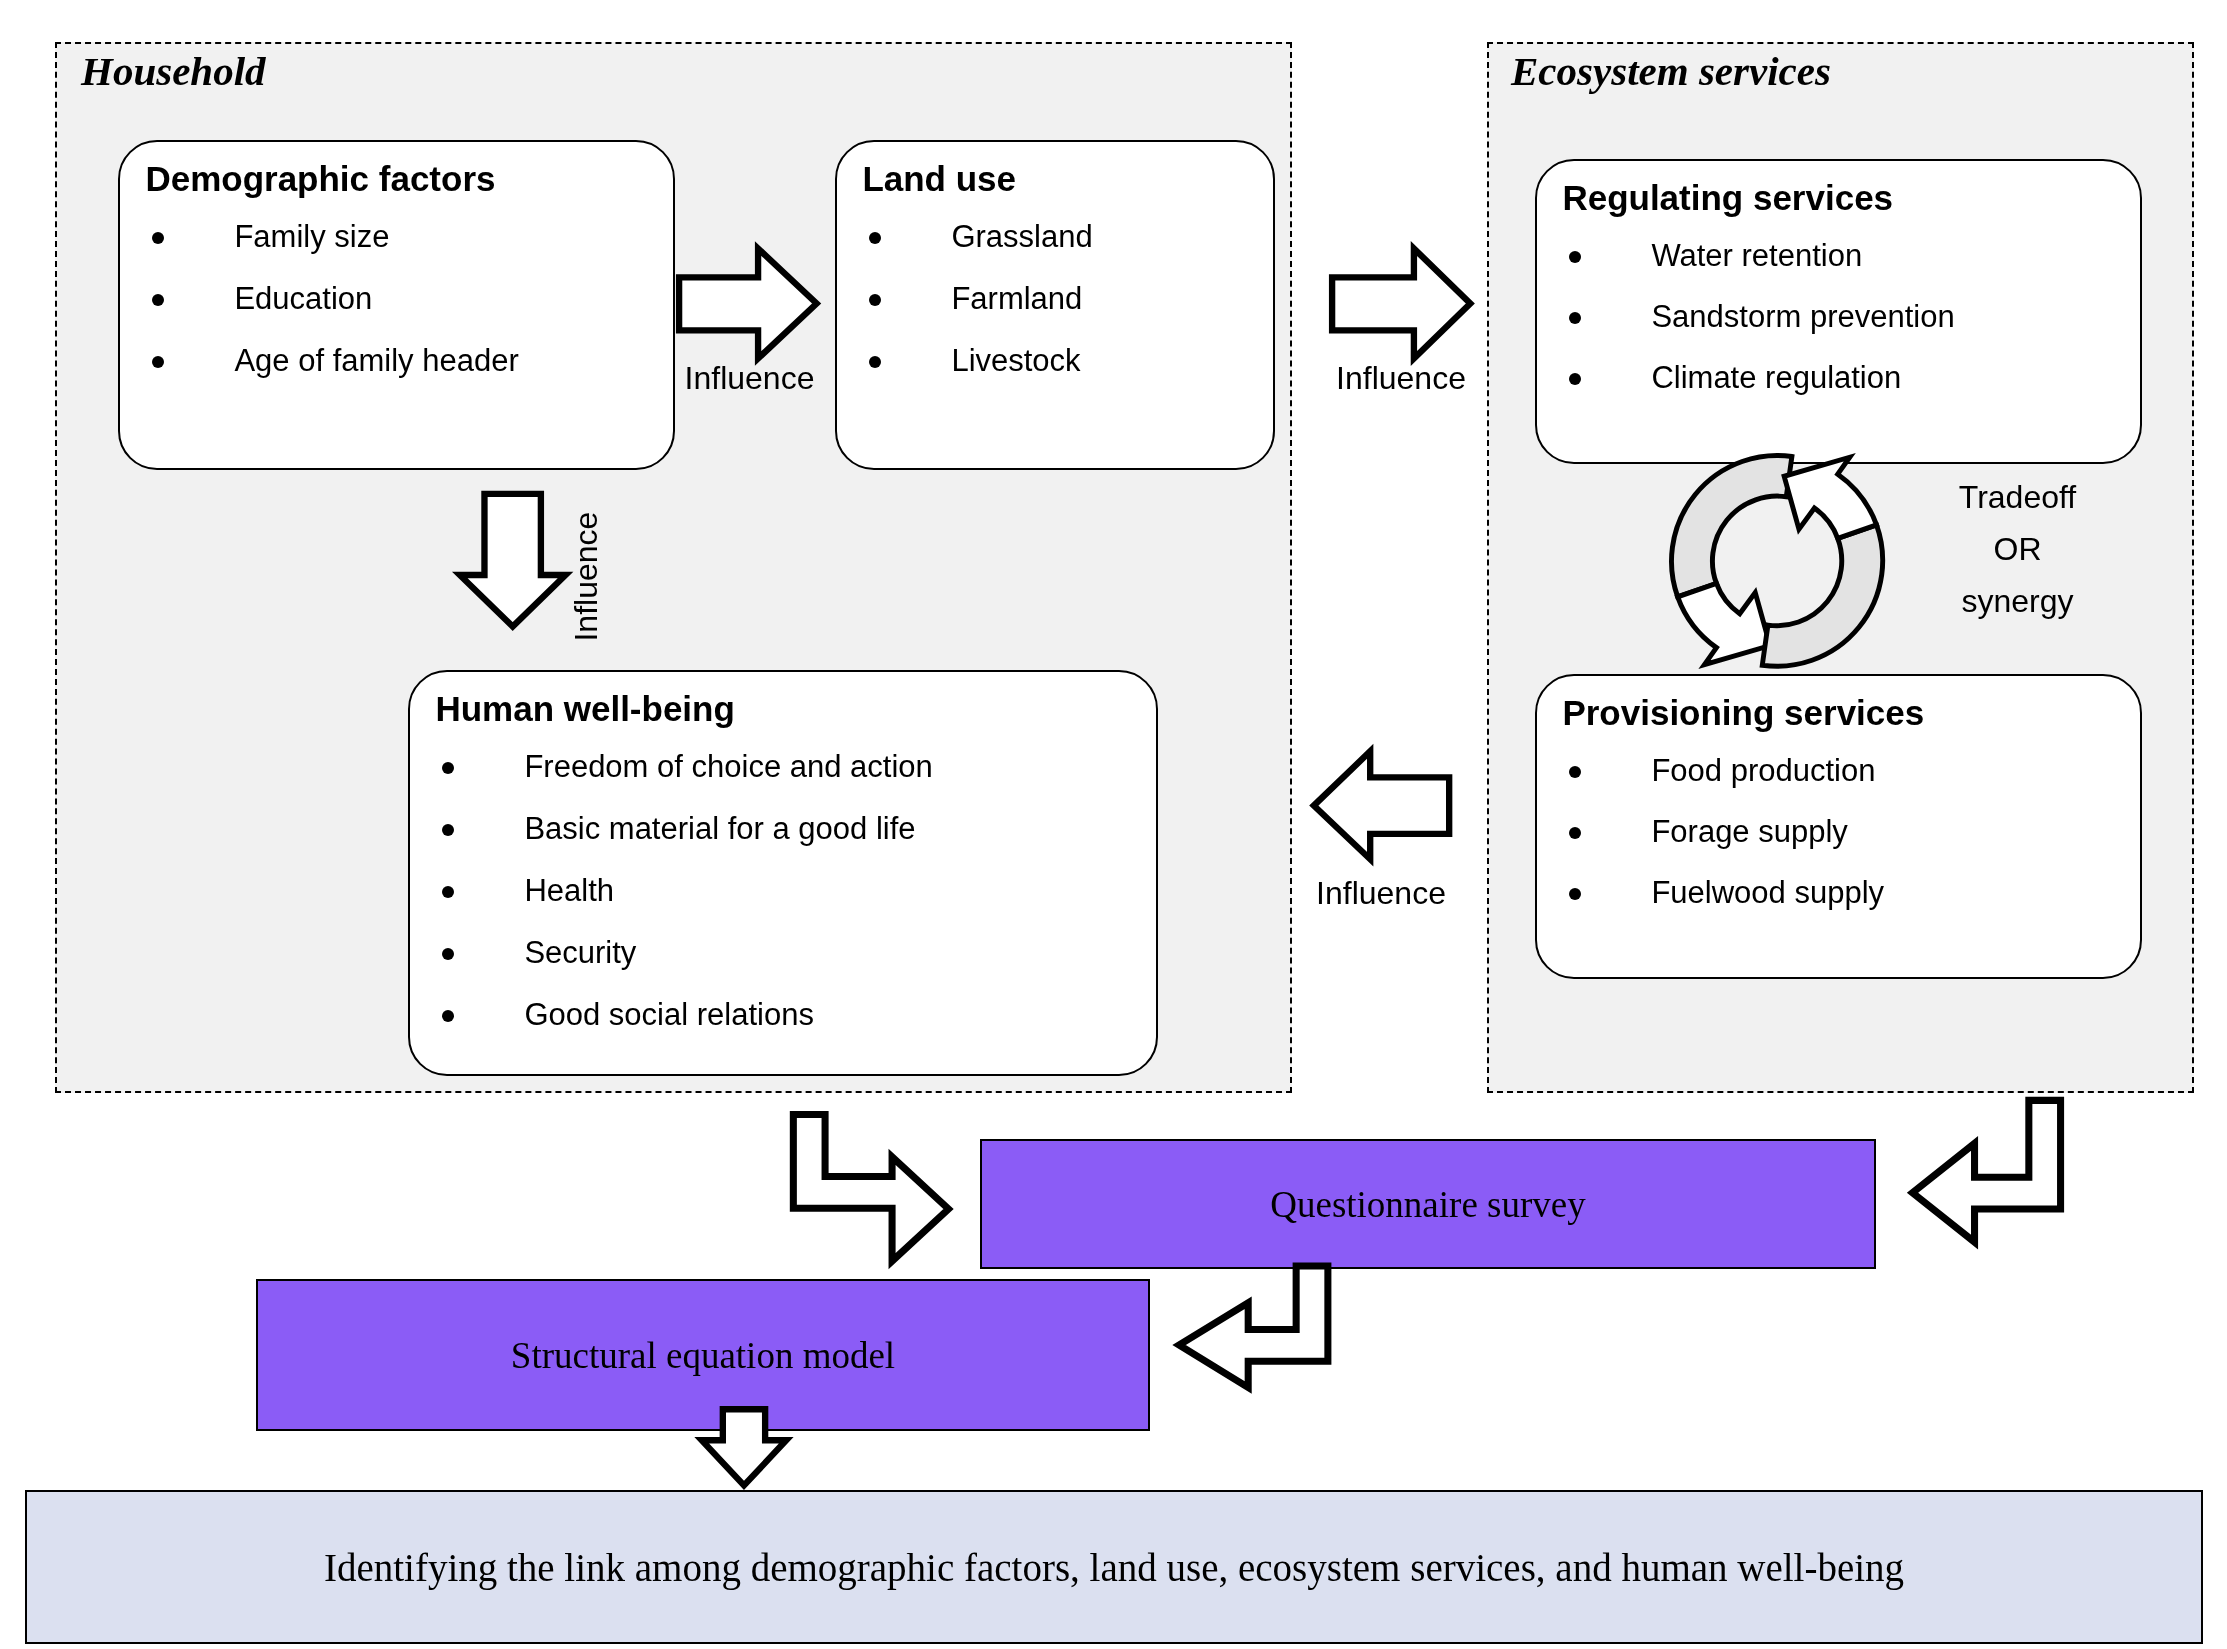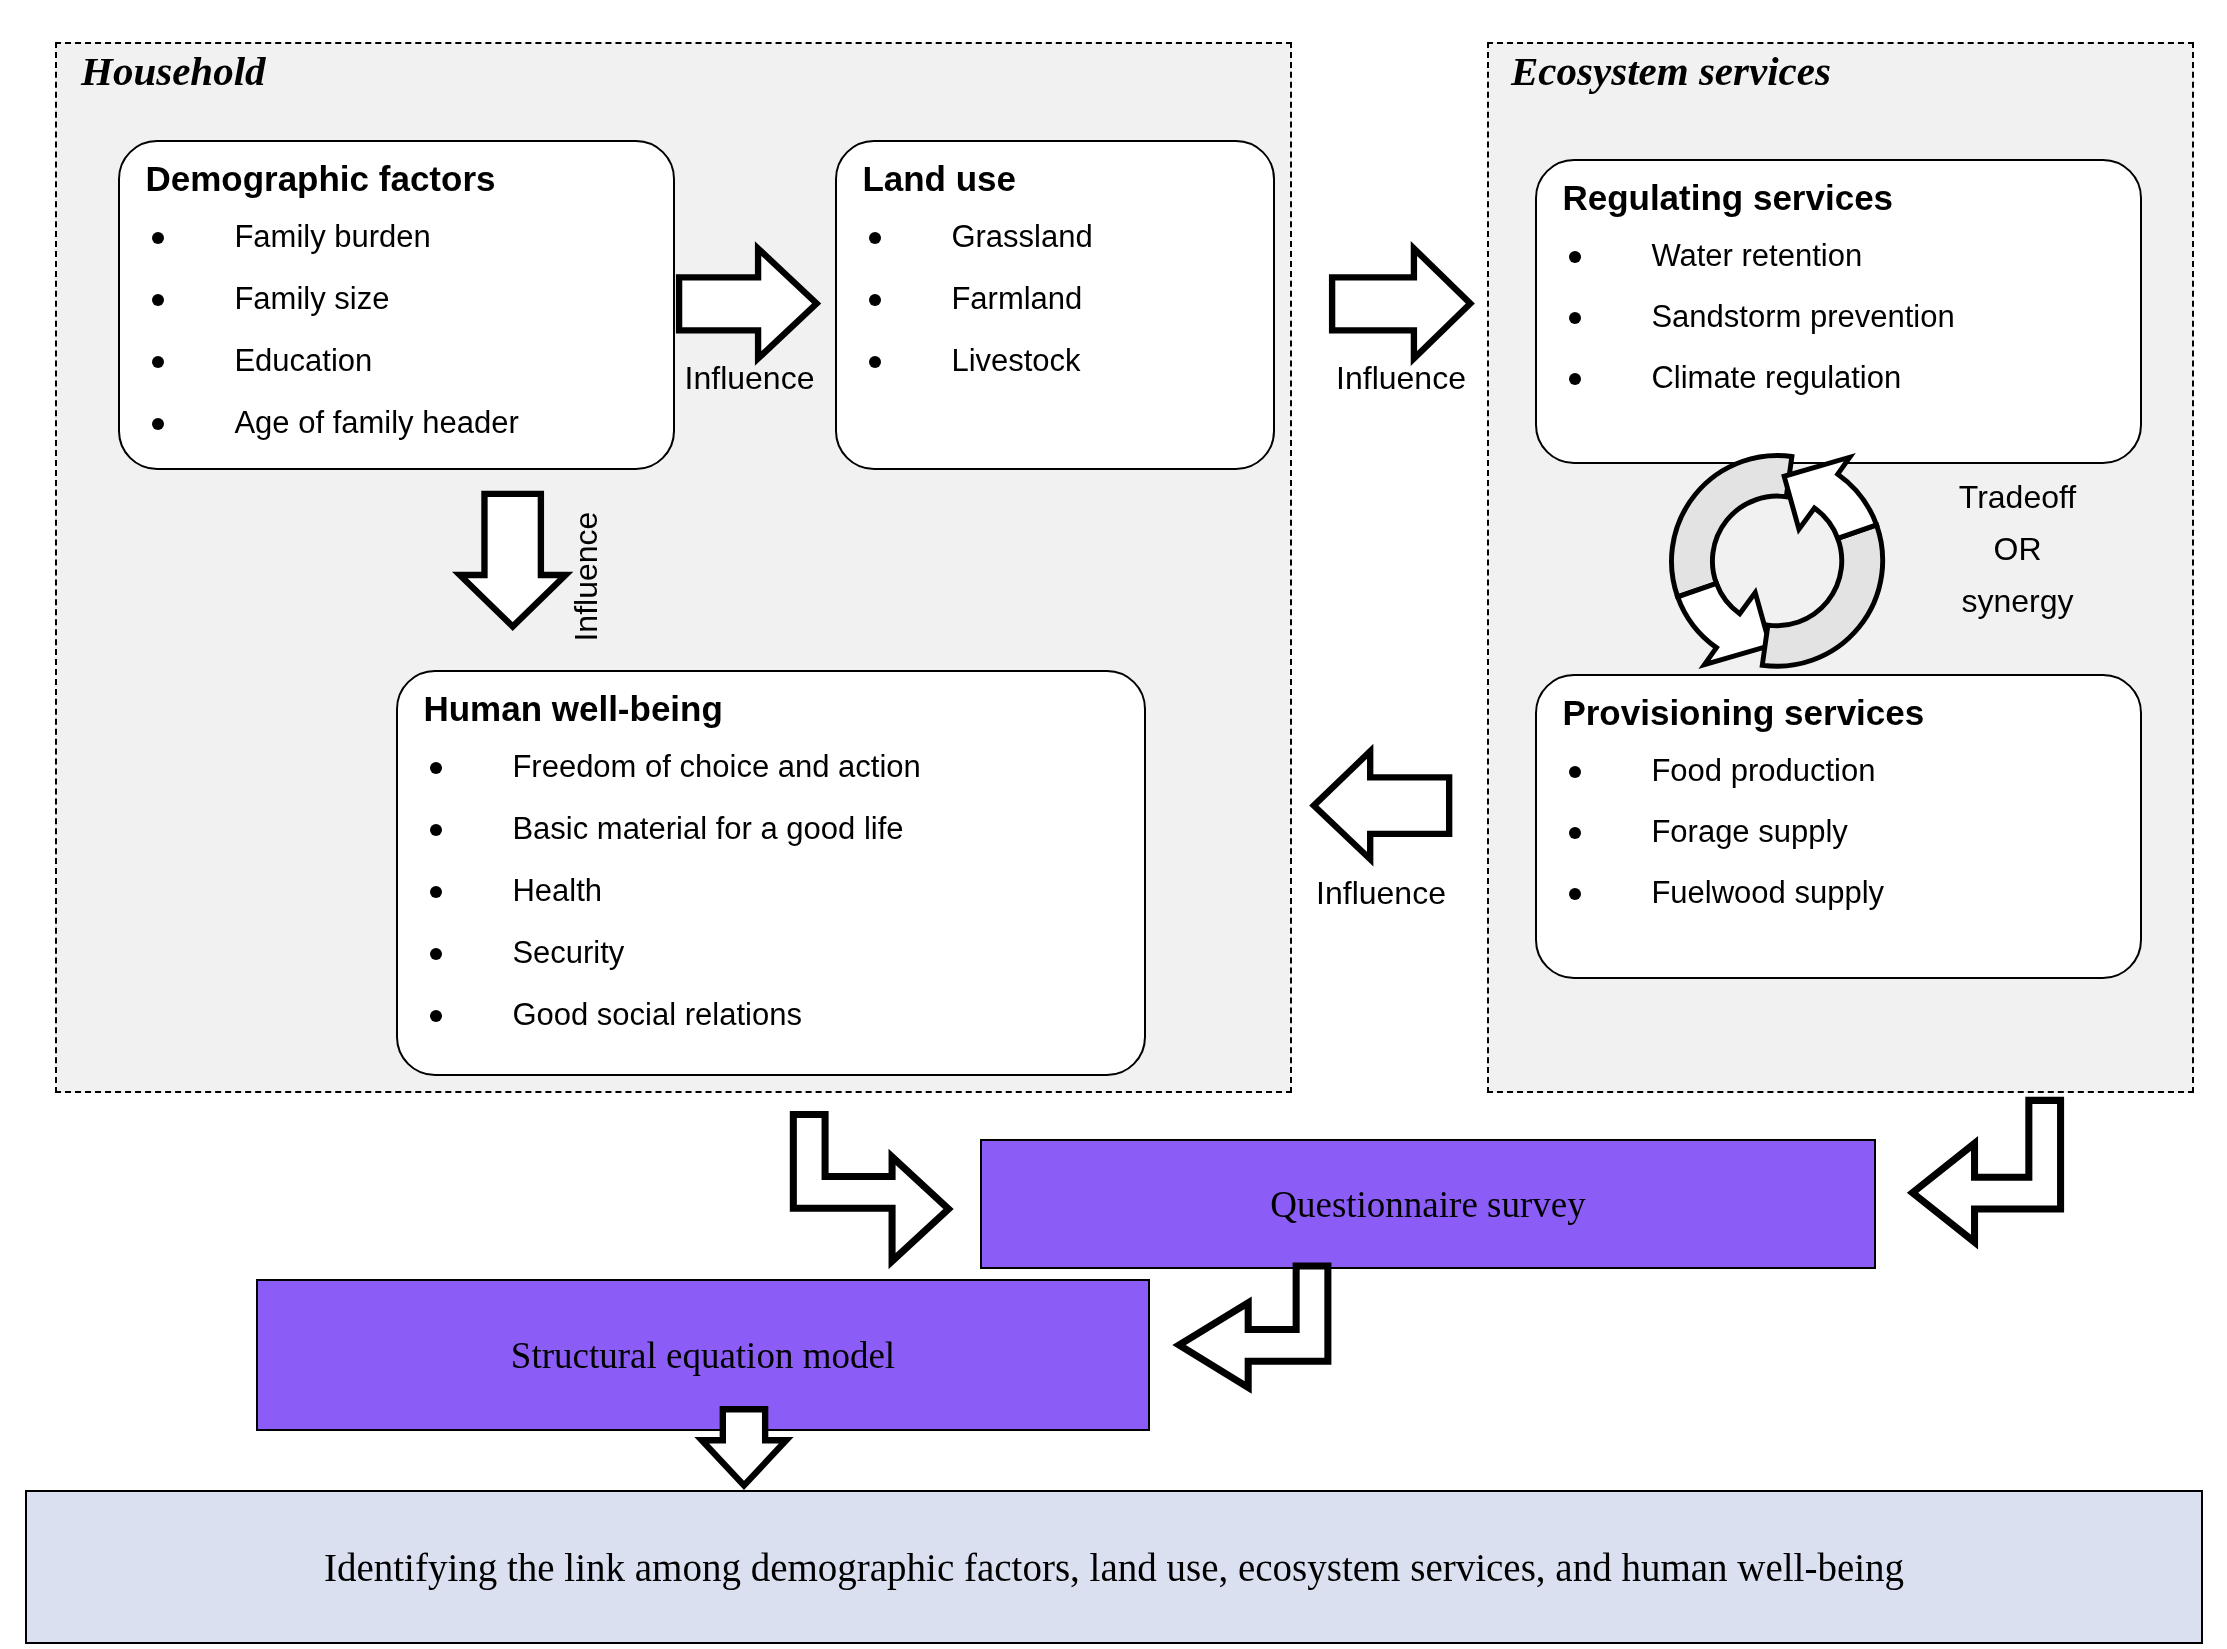--- a/index.html
+++ b/index.html
@@ -105,37 +105,36 @@
 
 <div class="container" style="left:55px;top:42px;width:1237px;height:1051px;"></div>
 <div class="container-title" style="left:81px;top:51px;">Household</div>
 
 <div class="container" style="left:1487px;top:42px;width:707px;height:1051px;"></div>
 <div class="container-title" style="left:1511px;top:51px;">Ecosystem services</div>
 
 <div class="roundbox" style="left:118px;top:140px;width:557px;height:330px;">
   <h2>Demographic factors</h2>
   <ul class="blist">
-    <li><span class="dot"></span><span>Family burden</span></li>
     <li><span class="dot"></span><span>Family size</span></li>
     <li><span class="dot"></span><span>Education</span></li>
     <li><span class="dot"></span><span>Age of family header</span></li>
   </ul>
 </div>
 
 <div class="roundbox" style="left:835px;top:140px;width:440px;height:330px;">
   <h2>Land use</h2>
   <ul class="blist">
     <li><span class="dot"></span><span>Grassland</span></li>
     <li><span class="dot"></span><span>Farmland</span></li>
     <li><span class="dot"></span><span>Livestock</span></li>
   </ul>
 </div>
 
-<div class="roundbox" style="left:396px;top:670px;width:750px;height:406px;">
+<div class="roundbox" style="left:408px;top:670px;width:750px;height:406px;">
   <h2>Human well-being</h2>
   <ul class="blist" style="margin-top:0;">
     <li><span class="dot"></span><span>Freedom of choice and action</span></li>
     <li><span class="dot"></span><span>Basic material for a good life</span></li>
     <li><span class="dot"></span><span>Health</span></li>
     <li><span class="dot"></span><span>Security</span></li>
     <li><span class="dot"></span><span>Good social relations</span></li>
   </ul>
 </div>
 

